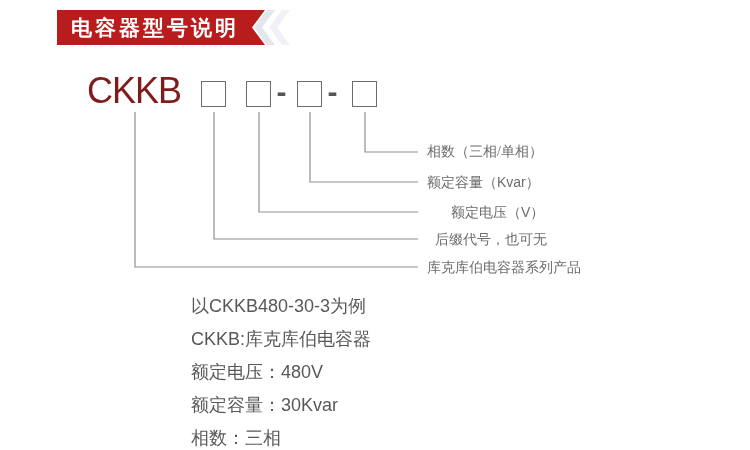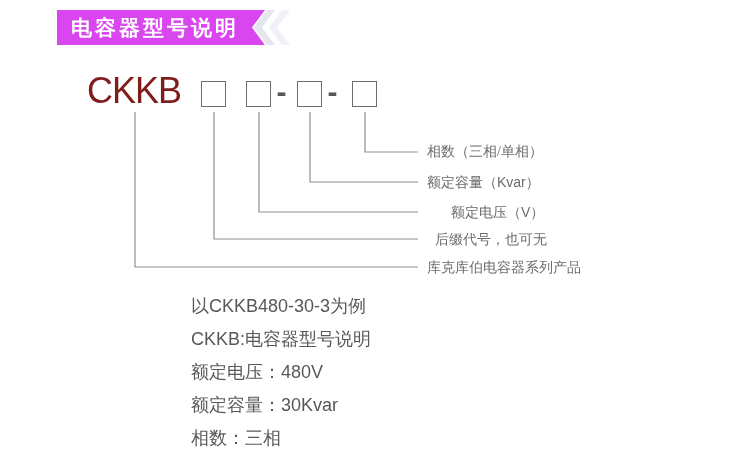--- a/index.html
+++ b/index.html
@@ -11,21 +11,21 @@
     position: relative;
     width: 750px; height: 450px;
     background: #ffffff;
     overflow: hidden;
   }
   
   .banner {
     position: absolute;
     left: 57px; top: 10px;
     width: 208px; height: 35px;
-    background: #d946ef;
+    background: #b91c1c;
     clip-path: polygon(0 0, 100% 0, calc(100% - 13px) 50%, 100% 100%, 0 100%);
   }
   .banner-title {
     position: absolute;
     left: 14px; top: 0;
     height: 35px; line-height: 35px;
     color: #ffffff;
     font-size: 21px;
     font-weight: bold;
     letter-spacing: 3px;
@@ -131,19 +131,19 @@
   </svg>
 
   <div class="callout co-1">相数（三相/单相）</div>
   <div class="callout co-2">额定容量（Kvar）</div>
   <div class="callout co-3">额定电压（V）</div>
   <div class="callout co-4">后缀代号，也可无</div>
   <div class="callout co-5">库克库伯电容器系列产品</div>
 
   <div class="example">
     <div class="example-line">以CKKB480-30-3为例</div>
-    <div class="example-line">CKKB:电容器型号说明</div>
+    <div class="example-line">CKKB:库克库伯电容器</div>
     <div class="example-line">额定电压：480V</div>
     <div class="example-line">额定容量：30Kvar</div>
     <div class="example-line">相数：三相</div>
   </div>
 
 </div>
 
 </body></html>

